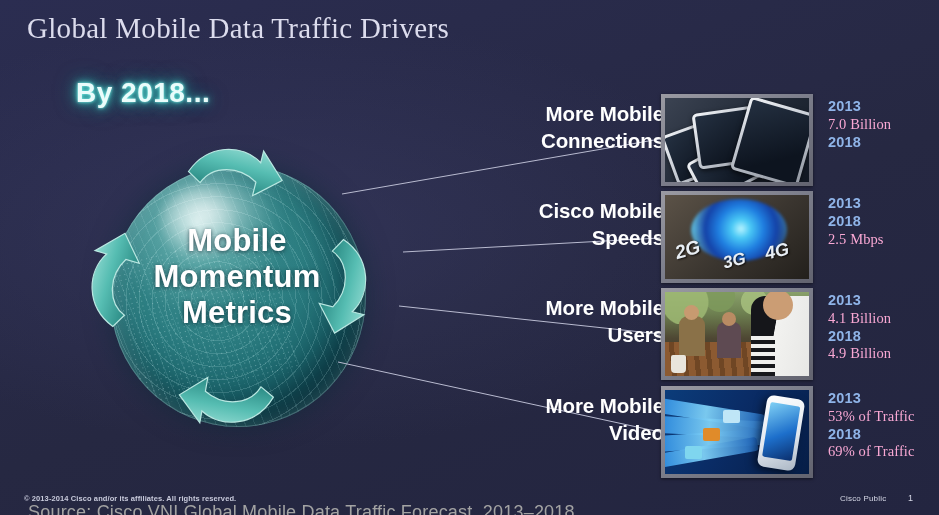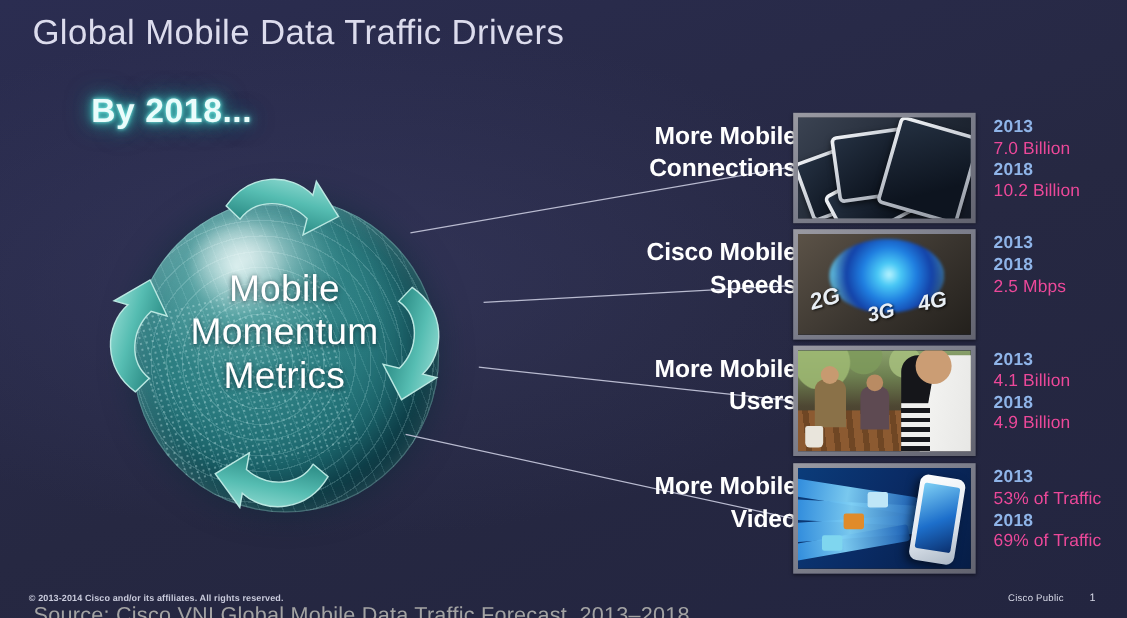--- a/index.html
+++ b/index.html
@@ -30,20 +30,21 @@
   
   .slide-title {
     position: absolute;
     left: 27px;
     top: 12px;
     font-size: 29px;
     font-weight: 300;
     letter-spacing: 0.3px;
     color: #dcdced;
     white-space: nowrap;
+    font-family: Liberation Serif, serif;
   }
 
   
   .by-year {
     position: absolute;
     left: 76px;
     top: 77px;
     font-size: 28px;
     font-weight: bold;
     letter-spacing: 0.5px;
@@ -131,21 +132,21 @@
   .arr-left   { left: 6px;  top: 104px; transform: rotate(286deg); }
 
   .sphere-text {
     position: absolute;
     left: 48px;
     top: 80px;
     width: 262px;
     text-align: center;
     color: #ffffff;
     font-size: 31px;
-    font-weight: 400;
+    font-weight: 700;
     line-height: 1.16;
     letter-spacing: 0.2px;
     text-shadow: 0 1px 4px rgba(6,30,40,0.75);
   }
 
   
   .connectors {
     position: absolute;
     left: 0; top: 0;
     width: 939px; height: 515px;
@@ -191,25 +192,26 @@
     width: 112px;
     line-height: 1.23;
   }
   .stat-year {
     color: #8fb4e8;
     font-size: 14.5px;
     font-weight: bold;
     letter-spacing: 0.2px;
   }
   .stat-val {
-    color: #ec4899;
+    color: #f9a8d4;
     font-size: 14.5px;
     font-weight: 400;
     letter-spacing: 0.1px;
     white-space: nowrap;
+    font-family: Liberation Serif, serif;
   }
 
   
   
   .art-devices { position:absolute; inset:0; background:linear-gradient(135deg,#3b4352 0%,#222a37 48%,#121823 100%); }
   .art-devices .dev {
     position:absolute; border-radius:5px;
     background:linear-gradient(145deg,#f2f4f7 0%,#c9ced6 35%,#8f959f 100%);
     box-shadow:0 2px 5px rgba(0,0,0,0.6);
   }
@@ -385,21 +387,20 @@
           <div class="dev d4"></div>
           <div class="dev d2"></div>
           <div class="dev d3"></div>
         </div>
       </div>
     </div>
     <div class="stats">
       <div class="stat-year">2013</div>
       <div class="stat-val">7.0 Billion</div>
       <div class="stat-year">2018</div>
-      <div class="stat-val">10.2 Billion</div>
     </div>
   </div>
 
   <div class="driver-row" style="top:191px;">
     <div class="driver-label">
       <div>Cisco Mobile</div>
       <div>Speeds</div>
     </div>
     <div class="thumb-frame">
       <div class="thumb-inner">

